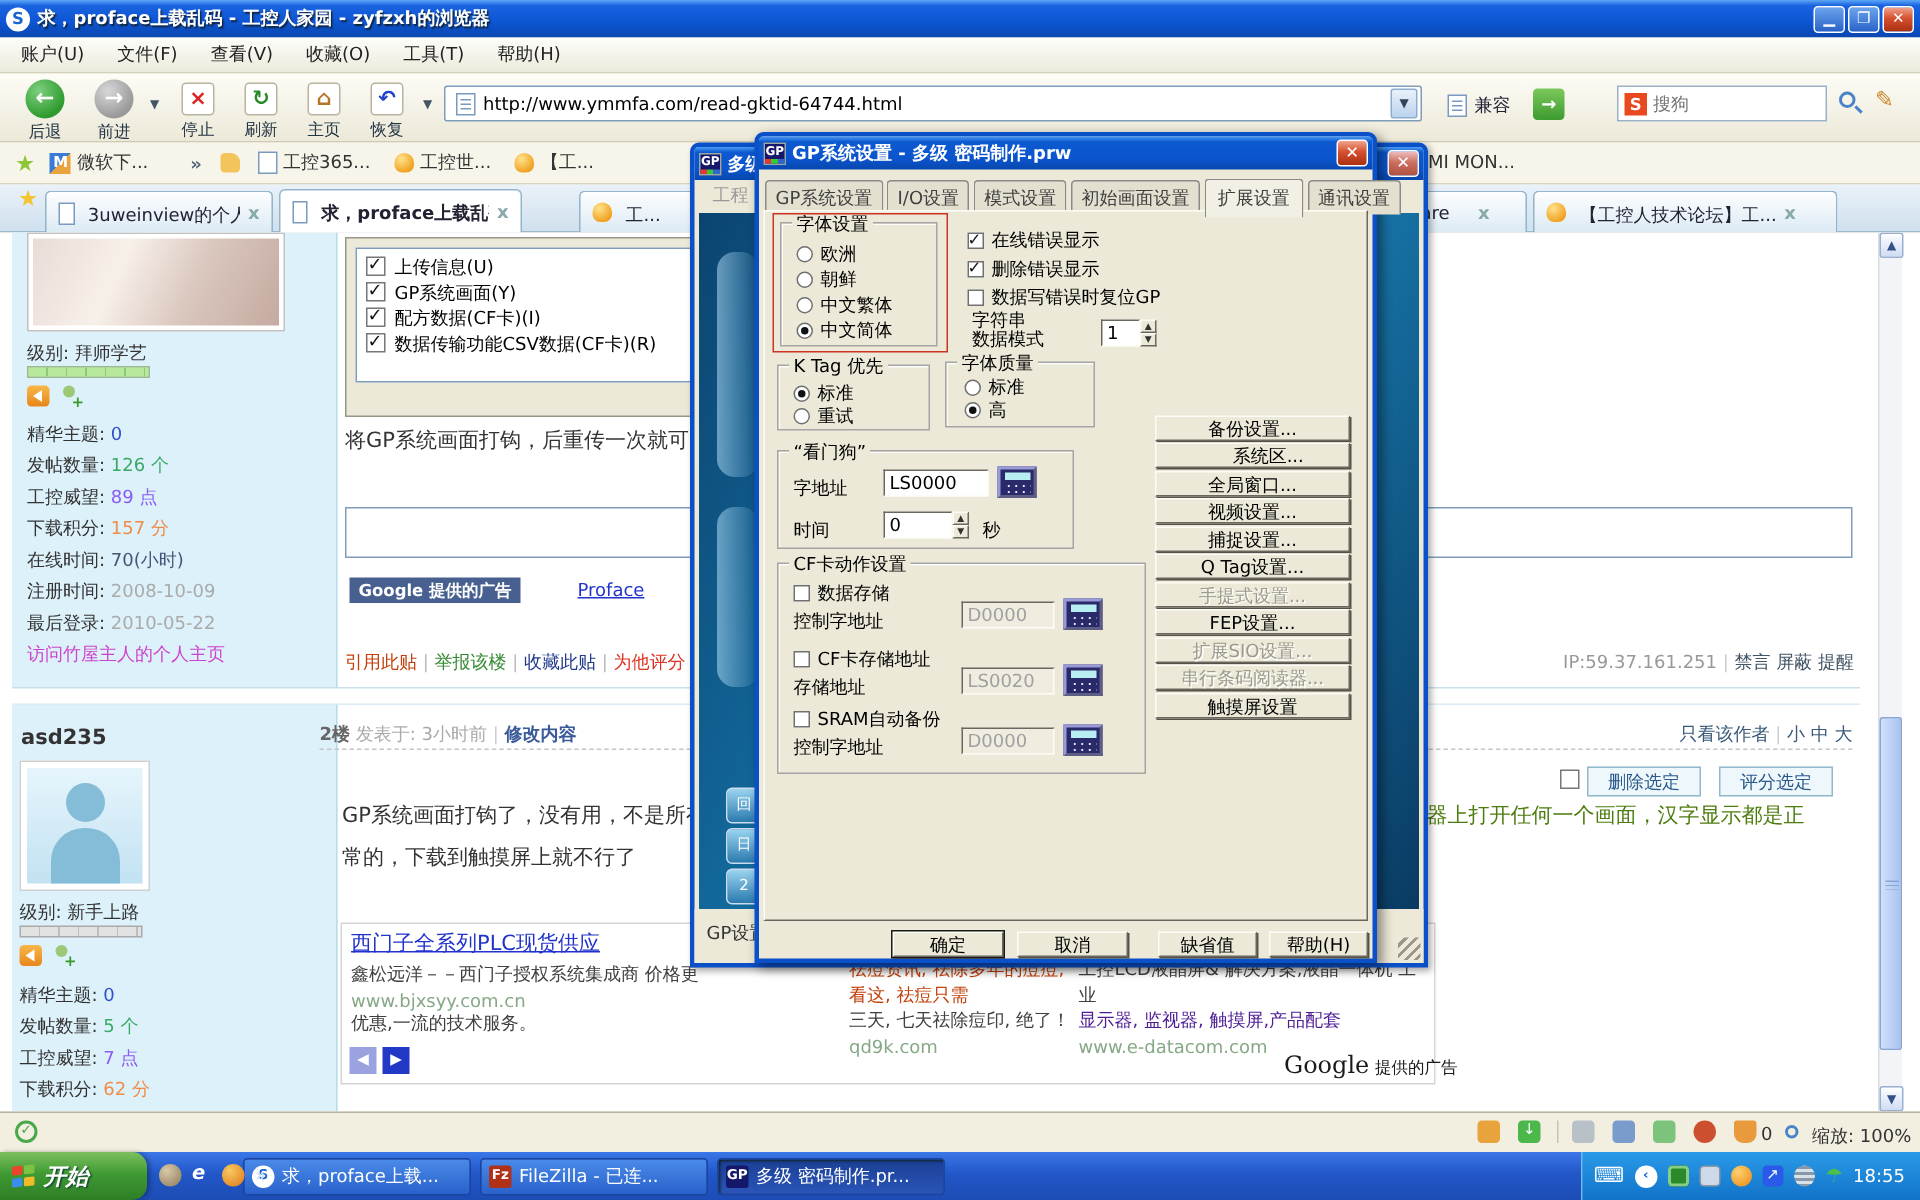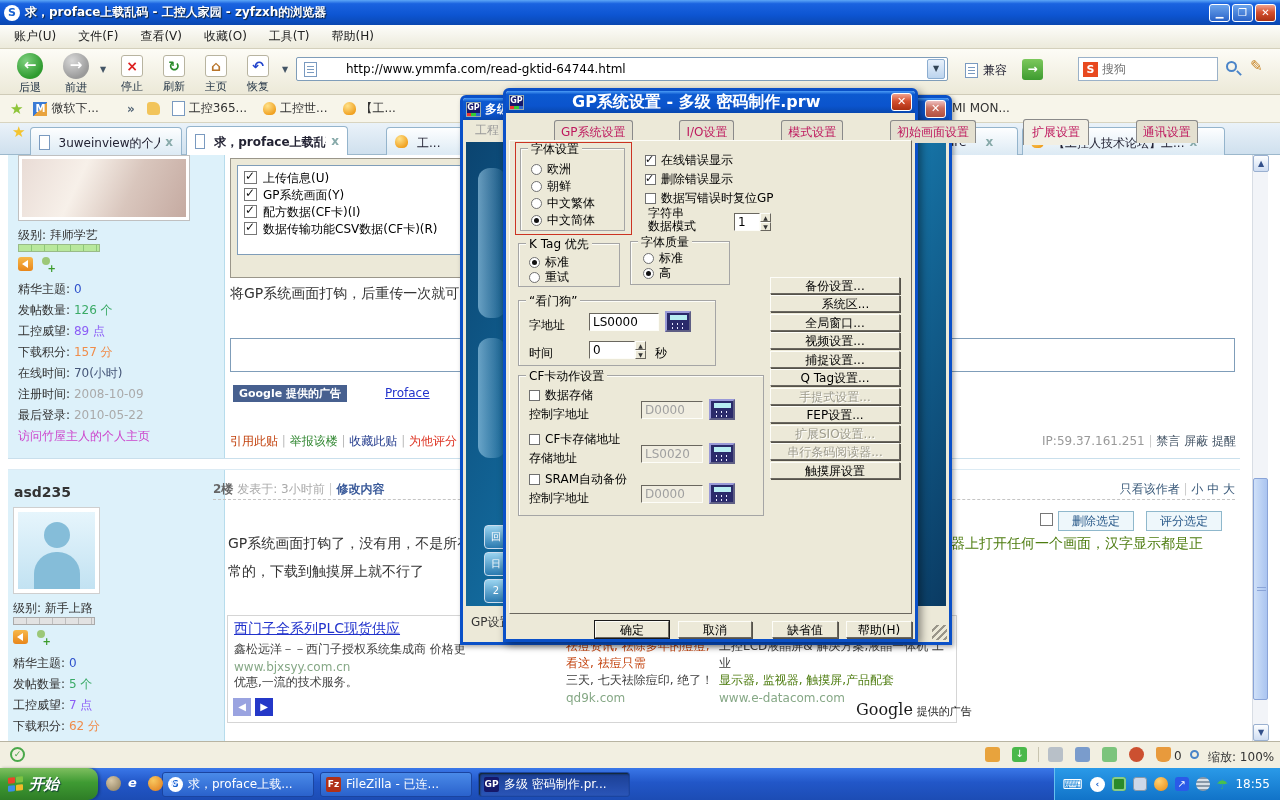--- a/index.html
+++ b/index.html
@@ -13,21 +13,21 @@
   .winbtn{width:21px;height:18px;margin-left:2px;border:1px solid #fff;border-radius:3px;color:#fff;font-size:10px;line-height:16px;text-align:center;font-weight:bold;}
   .wmin,.wmax{background:linear-gradient(#6ba4ec,#2a63c8);}
   .wclose{background:linear-gradient(#f0a28e,#d5502f 45%,#aa3012);}
   #menubar{position:absolute;left:0;top:25px;width:1280px;height:24px;background:linear-gradient(#fdfdfa,#eceadb);border-bottom:1px solid #d4d0bc;display:flex;align-items:center;gap:22px;padding-left:14px;color:#222;}
   #toolbar{position:absolute;left:0;top:49px;width:1280px;height:46px;background:linear-gradient(#fdfcf6,#ece9d8);border-bottom:1px solid #cfcbb8;}
   .tbtn{position:absolute;top:4px;width:44px;text-align:center;color:#234;font-size:11px;}
   .tico{width:26px;height:26px;border-radius:50%;margin:0 auto 1px;color:#fff;font-weight:bold;font-size:15px;line-height:25px;text-align:center;}
   .green{background:radial-gradient(circle at 35% 30%,#7ed07e,#2f9b2f 70%);}
   .gray{background:radial-gradient(circle at 35% 30%,#d8d8d8,#9a9a9a 70%);}
   .sq{width:22px;height:22px;margin:2px auto 2px;background:#fff;border:1px solid #b8b4a0;border-radius:3px;font-weight:bold;font-size:14px;line-height:20px;text-align:center;}
-  .addr{position:absolute;left:296px;top:8px;width:652px;height:24px;background:#fff;border:1px solid #7f9db9;border-radius:2px;display:flex;align-items:center;padding:0 2px;gap:24px;}
+  .addr{position:absolute;left:296px;top:8px;width:652px;height:24px;background:#fff;border:1px solid #7f9db9;border-radius:2px;display:flex;align-items:center;padding:0 2px;}
   .pageico{width:13px;height:15px;background:#fff;border:1px solid #7a9ac0;margin:0 5px;position:relative;}
   .pageico::after{content:"";position:absolute;left:2px;top:3px;width:7px;height:1px;background:#7a9ac0;box-shadow:0 3px 0 #7a9ac0,0 6px 0 #7a9ac0;}
   .addr input{border:none;outline:none;flex:1;font-size:12px;color:#000;background:transparent;}
   .drop{width:18px;height:20px;background:linear-gradient(#e8f1fb,#bcd4ee);border:1px solid #8cadd0;border-radius:2px;font-size:8px;color:#345;text-align:center;line-height:18px;}
   .gobtn{position:absolute;left:1022px;top:10px;width:21px;height:21px;background:linear-gradient(#7cc85c,#3d9b2f);border-radius:3px;color:#fff;font-weight:bold;text-align:center;line-height:20px;}
   #searchbox{position:absolute;left:1078px;top:8px;width:140px;height:24px;background:#fff;border:1px solid #9ab1c8;display:flex;align-items:center;}
   .slogo{width:15px;height:15px;background:#e8491f;color:#fff;font-weight:bold;font-size:11px;text-align:center;line-height:15px;margin:0 4px;}
   #searchbox input{border:none;outline:none;width:100px;font-size:12px;color:#aaa;}
   .lens{position:absolute;left:1226px;top:12px;width:11px;height:11px;border:2px solid #4a84c8;border-radius:50%;}
   .lens::after{content:"";position:absolute;left:8px;top:9px;width:6px;height:2px;background:#4a84c8;transform:rotate(45deg);}
@@ -73,21 +73,21 @@
   .xclose.red{background:linear-gradient(#f0a28e,#d5502f 45%,#aa3012);}
   .xclose.pink{background:linear-gradient(#eec0c0,#cc7060 45%,#b05040);}
   #gpbody{position:absolute;left:3px;top:44px;width:480px;height:464px;background:linear-gradient(115deg,#0b4470 0%,#1470a4 40%,#1a85bb 55%,#0a3a62 100%);}
   .gloss{position:absolute;border-radius:12px;background:linear-gradient(90deg,rgba(180,225,250,.55),rgba(30,110,160,.15));}
   .gpsmall{position:absolute;left:18px;width:24px;height:24px;border-radius:4px;background:linear-gradient(#9ad4f0,#2a7ab0);border:1px solid #cde;color:#fff;font-size:10px;text-align:center;line-height:22px;}
   #gpfoot{position:absolute;left:0;bottom:0;width:100%;height:36px;background:#ece9d8;color:#333;}
   .gripd{position:absolute;right:2px;bottom:2px;width:15px;height:15px;background:repeating-linear-gradient(135deg,transparent 0 3px,#9a968a 3px 5px);}
   
   #dlg{position:absolute;left:503px;top:88px;width:415px;height:554px;border:3px solid #0a50c8;border-radius:6px 6px 0 0;background:#ece9d8;z-index:60;box-shadow:3px 3px 8px rgba(0,0,0,.45);}
   .dtabs{position:absolute;left:4px;top:28px;white-space:nowrap;}
-  .dtab{display:inline-block;padding:3px 6px 2px;border:1px solid #8a8a8a;border-bottom:none;border-radius:3px 3px 0 0;background:#e4e0d0;margin-right:-1px;color:#be185d;margin-left:44px;}
+  .dtab{display:inline-block;padding:3px 6px 2px;border:1px solid #8a8a8a;border-bottom:none;border-radius:3px 3px 0 0;background:#e4e0d0;margin-right:-1px;color:#404040;}
   .dtab.act{background:#f2efe4;padding:4px 8px 4px;position:relative;z-index:5;}
   .dpage{position:absolute;left:3px;top:49px;width:403px;height:474px;background:#ece9d8;border:1px solid;border-color:#fdfdf8 #6a675f #6a675f #fdfdf8;}
   .grp{position:absolute;border:1px solid #a5a5a5;box-shadow:inset 1px 1px 0 #fdfdf8;}
   .grp>.lbl{position:absolute;top:-8px;left:7px;background:#ece9d8;padding:0 3px;white-space:nowrap;}
   .rad{width:11px;height:11px;border-radius:50%;background:#fff;border:1px solid #707070;display:inline-block;vertical-align:-2px;margin-right:5px;position:relative;}
   .rad.sel::after{content:"";position:absolute;left:2px;top:2px;width:5px;height:5px;border-radius:50%;background:#111;}
   .chk{width:11px;height:11px;background:#fff;border:1px solid #707070;display:inline-block;vertical-align:-2px;margin-right:5px;position:relative;}
   .chk.on::after{content:"✓";position:absolute;left:-1px;top:-3px;font-size:11px;font-weight:bold;color:#111;}
   .optrow{position:absolute;white-space:nowrap;color:#000;}
   .tbox{position:absolute;background:#fff;border:1px solid;border-color:#6a675f #fdfdf8 #fdfdf8 #6a675f;padding:1px 3px;color:#000;}
@@ -313,21 +313,21 @@
       <div style="color:#86a886;margin-top:2px;">www.bjxsyy.com.cn</div>
       <div style="color:#404040;">优惠,一流的技术服务。</div>
     </div>
     <div class="abs" style="left:338px;top:22px;width:150px;">
       <div style="color:#c2410c;">祛痘资讯, 祛除多年的痘痘, 看这, 祛痘只需</div>
       <div style="color:#404040;">三天, 七天祛除痘印, 绝了！</div>
       <div style="color:#86a886;margin-top:2px;">qd9k.com</div>
     </div>
     <div class="abs" style="left:491px;top:22px;width:236px;">
       <div style="color:#404040;">工控LCD液晶屏&amp; 解决方案,液晶一体机 工业</div>
-      <div style="color:#4d7c0f;">显示器, 监视器, 触摸屏,产品配套</div>
+      <div style="color:#4c1d95;">显示器, 监视器, 触摸屏,产品配套</div>
       <div style="color:#86a886;margin-top:2px;">www.e-datacom.com</div>
     </div>
     <div class="abs" style="left:5px;top:82px;width:18px;height:18px;background:#9aa3e0;color:#fff;text-align:center;line-height:18px;font-size:10px;">◀</div>
     <div class="abs" style="left:27px;top:82px;width:18px;height:18px;background:#2438c8;color:#fff;text-align:center;line-height:18px;font-size:10px;">▶</div>
     <div class="abs" style="left:628px;top:84px;white-space:nowrap;">
       <span style="font-family:'DejaVu Serif','Liberation Serif',serif;font-size:16px;color:#1a1a1a;">Google</span>
       <span style="font-size:11px;color:#1a1a1a;">提供的广告</span>
     </div>
   </div>
 
@@ -357,21 +357,21 @@
   </div>
   <div id="gpfoot">
     <span style="position:absolute;left:8px;top:8px;">GP设置</span>
     <span class="gripd"></span>
   </div>
 </div>
 
 <div id="dlg">
   <div class="xptitle">
     <span class="gpico">GP<i></i></span>
-    <span style="font-size:16px;margin-left:44px;">GP系统设置 - 多级 密码制作.prw</span>
+    <span style="font-size:12px;">GP系统设置 - 多级 密码制作.prw</span>
     <span class="xclose red">✕</span>
   </div>
   <div class="dtabs">
     <span class="dtab">GP系统设置</span>
     <span class="dtab">I/O设置</span>
     <span class="dtab">模式设置</span>
     <span class="dtab">初始画面设置</span>
     <span class="dtab act">扩展设置</span>
     <span class="dtab">通讯设置</span>
   </div>

